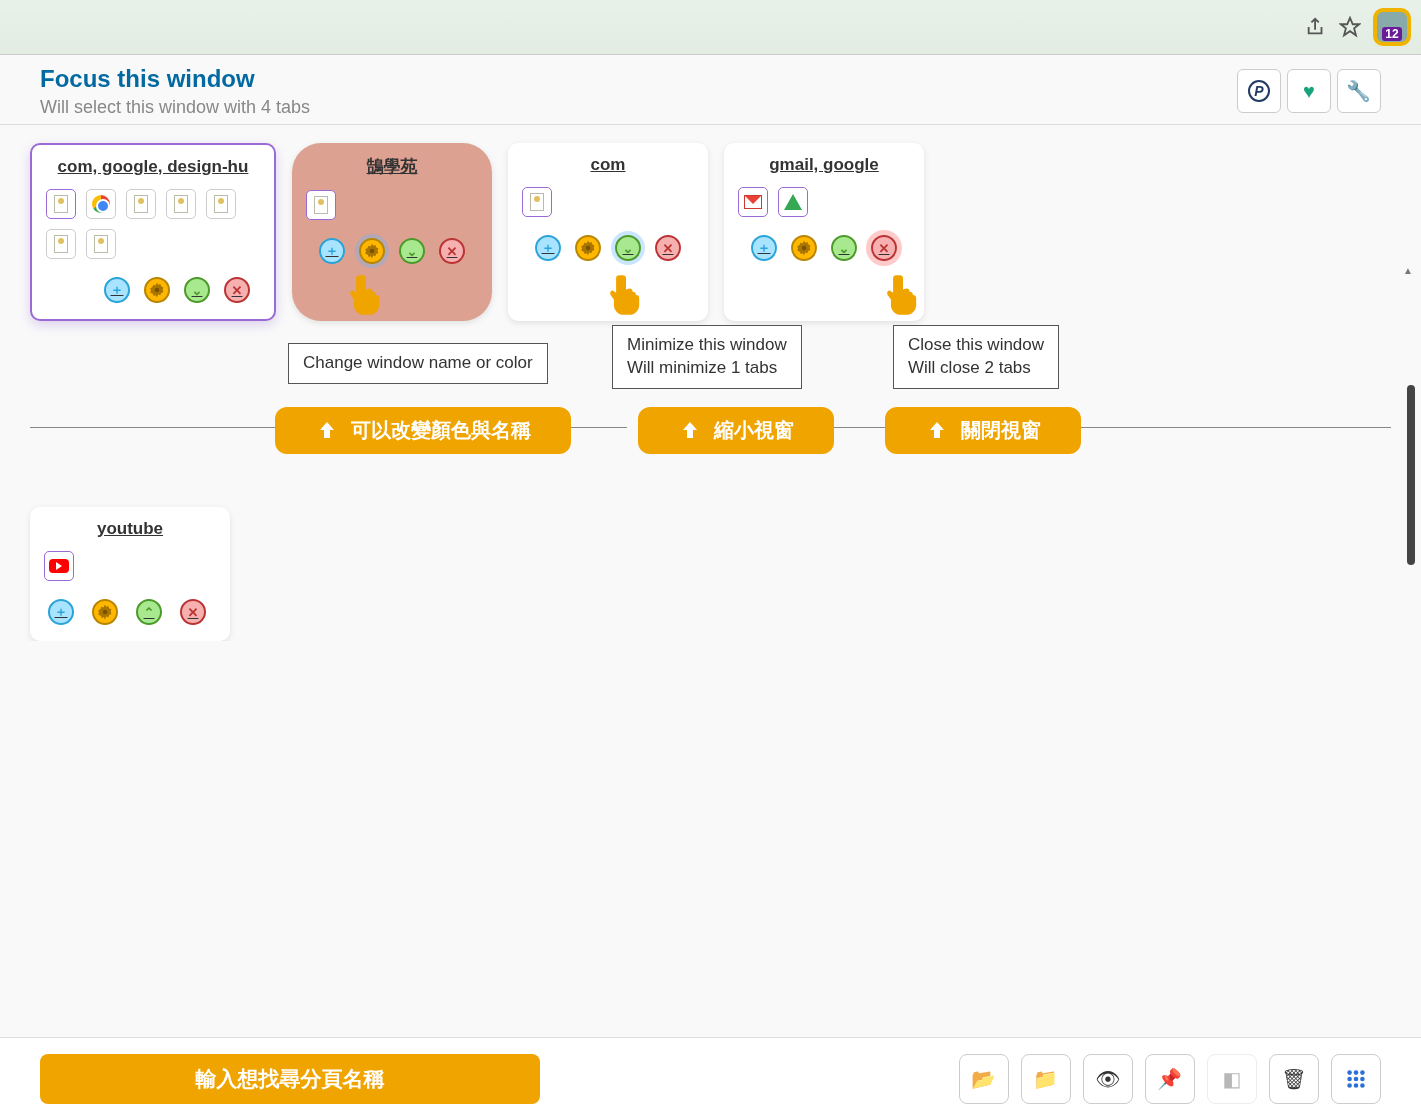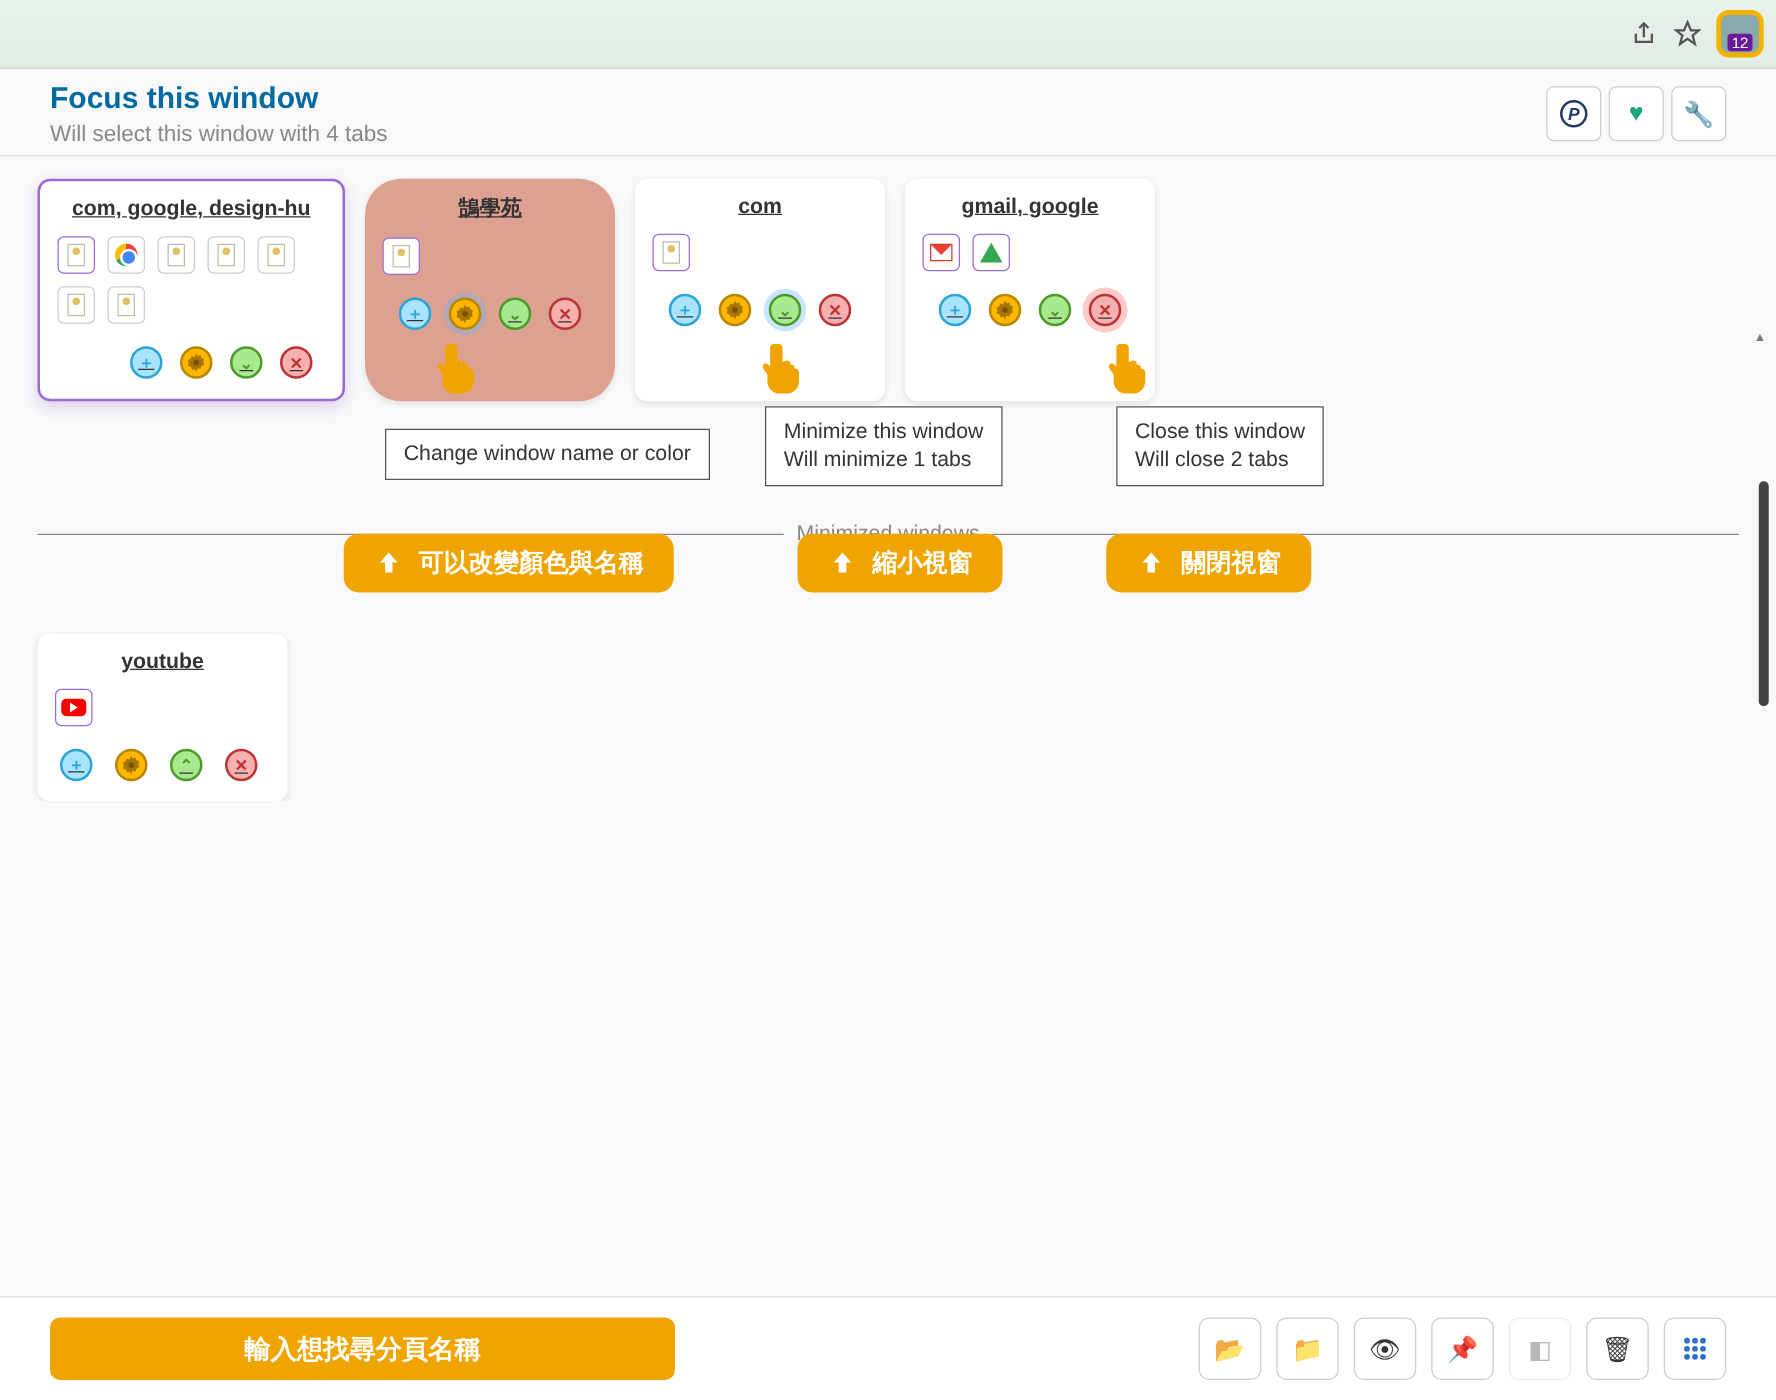--- a/index.html
+++ b/index.html
@@ -1,20 +1,20 @@
 <!DOCTYPE html>
 <html><head>
 <meta charset="utf-8">
 <style>
   * { box-sizing: border-box; }
   body { margin: 0; font-family: Arial, "Microsoft JhengHei", sans-serif; background: #f9f9fa; color: #333; width: 1421px; }
   .browser-bar { height: 55px; background: linear-gradient(#e9f2e9,#e3ece3); border-bottom: 1px solid #ccc; display: flex; justify-content: flex-end; align-items: center; padding-right: 10px; gap: 12px; }
   .share-icon,.star-icon { width: 22px; height: 22px; color:#555;}
   .ext-icon { width:38px;height:38px;border-radius:10px;border:4px solid #f0b400;background:#8aa; position:relative; display:flex;align-items:flex-end;justify-content:center;}
-  .ext-badge { font-size:12px;font-weight:normal;color:#fff;background:#6a1b9a;padding:0 3px;border-radius:3px;margin-bottom:1px;}
+  .ext-badge { font-size:12px;font-weight:bold;color:#fff;background:#6a1b9a;padding:0 3px;border-radius:3px;margin-bottom:1px;}
   .header { padding: 10px 40px 6px; border-bottom:1px solid #ddd; display:flex;align-items:flex-start;justify-content:space-between;}
   .header-text h1 { margin:0; font-size:24px;font-weight:bold;color:#0369a1;}
   .header-text p { margin:4px 0 0;font-size:18px;color:#888;}
   .toolbar-buttons { display:flex; gap:6px; margin-top:4px;}
   .tbtn { width:44px;height:44px;border:1px solid #ccc;border-radius:6px;background:#fff;display:flex;align-items:center;justify-content:center;}
   .main { padding: 18px 30px 0; position:relative; }
   .windows-row { display:flex; gap:16px; flex-wrap:wrap; align-items:flex-start; }
   .window-card { background:#fff; border-radius:10px; box-shadow:0 2px 6px rgba(0,0,0,0.10); padding:12px 14px 16px; min-height:120px; position:relative;text-decoration:underline; }
   .window-card.w-lg { width:246px; }
   .window-card.w-md { width:200px; }
@@ -33,21 +33,21 @@
   .act.close{border-color:#b33;color:#b33;background:#f6b0b0;}
   .act.highlight { box-shadow:0 0 0 4px rgba(100,180,255,0.35); }
   .act.highlight-red { box-shadow:0 0 0 5px rgba(255,150,150,0.5); }
   .gear-inner{width:18px;height:18px;}
   .pointer { position:absolute; width:36px;height:44px; }
   .pointer svg{width:100%;height:100%;fill:#f0a400;}
   .tooltip-box { position:absolute; background:#fff;border:1.5px solid #555;padding:8px 14px;font-size:17px;color:#333;line-height:1.35; white-space:nowrap;}
   .divider { display:flex;align-items:center;margin:20px 0 8px;color:#888;font-size:17px;}
   .divider::before,.divider::after{content:"";flex:1;height:1px;background:#888;}
   .divider span{padding:0 10px;}
-  .orange-label { background:#f0a400;color:#fff;font-weight:bold;font-size:20px;padding:10px 24px;border-radius:12px;display:inline-flex;align-items:center;gap:12px;position:absolute;margin-top:20px;}
+  .orange-label { background:#f0a400;color:#fff;font-weight:bold;font-size:20px;padding:10px 40px;border-radius:12px;display:inline-flex;align-items:center;gap:12px;position:absolute;}
   .orange-label .arrow-up{width:24px;height:24px;}
   .footer { position:fixed;bottom:0;left:0;right:0;min-width:1421px;background:#fff;border-top:1px solid #ddd;display:flex;align-items:center;padding:16px 40px;gap:12px;}
   .search-bar{flex:0 0 500px;height:50px;background:#f0a400;border-radius:8px;display:flex;align-items:center;justify-content:center;color:#fff;font-size:21px;font-weight:bold;}
   .footer-spacer{flex:1;}
   .fbtn{width:50px;height:50px;border:1px solid #ccc;border-radius:8px;background:#fff;display:flex;align-items:center;justify-content:center;font-size:20px;}
   .fbtn.disabled{opacity:0.35;}
   .fbtn.grid-active{color:#2a6fd6;}
   .scroll-hint{position:absolute;right:4px;top:140px;bottom:200px;width:14px;}
   .scroll-hint .up{position:absolute;top:0;font-size:10px;color:#777;}
   .scroll-hint .bar{position:absolute;top:120px;height:180px;width:8px;right:2px;background:#444;border-radius:4px;}
@@ -218,21 +218,21 @@
     <svg viewBox="0 0 32 40">
         <path d="M13 2c2 0 3 1 3 3v10l3-1c2 0 3 1 3 3 2 0 3 1 3 3 2 0 3 1 3 3v6c0 5-4 9-9 9h-5c-5 0-9-4-9-9v-5l-3-4c-1-2 0-4 2-4l3 2V5c0-2 1-3 3-3z"></path>
       </svg>
   </div>
   <div class="pointer" style="top:148px;left:885px;">
     <svg viewBox="0 0 32 40">
         <path d="M13 2c2 0 3 1 3 3v10l3-1c2 0 3 1 3 3 2 0 3 1 3 3 2 0 3 1 3 3v6c0 5-4 9-9 9h-5c-5 0-9-4-9-9v-5l-3-4c-1-2 0-4 2-4l3 2V5c0-2 1-3 3-3z"></path>
       </svg>
   </div>
 
-  <div class="tooltip-box" style="top:218px;left:308px;">Change window name or color</div>
+  <div class="tooltip-box" style="top:218px;left:288px;">Change window name or color</div>
   <div class="tooltip-box" style="top:200px;left:612px;">
     <span>Minimize this window</span><br>
     <span>Will minimize 1 tabs</span>
   </div>
   <div class="tooltip-box" style="top:200px;left:893px;">
     <span>Close this window</span><br>
     <span>Will close 2 tabs</span>
   </div>
 
   <div class="divider" style="margin-top:96px;">

